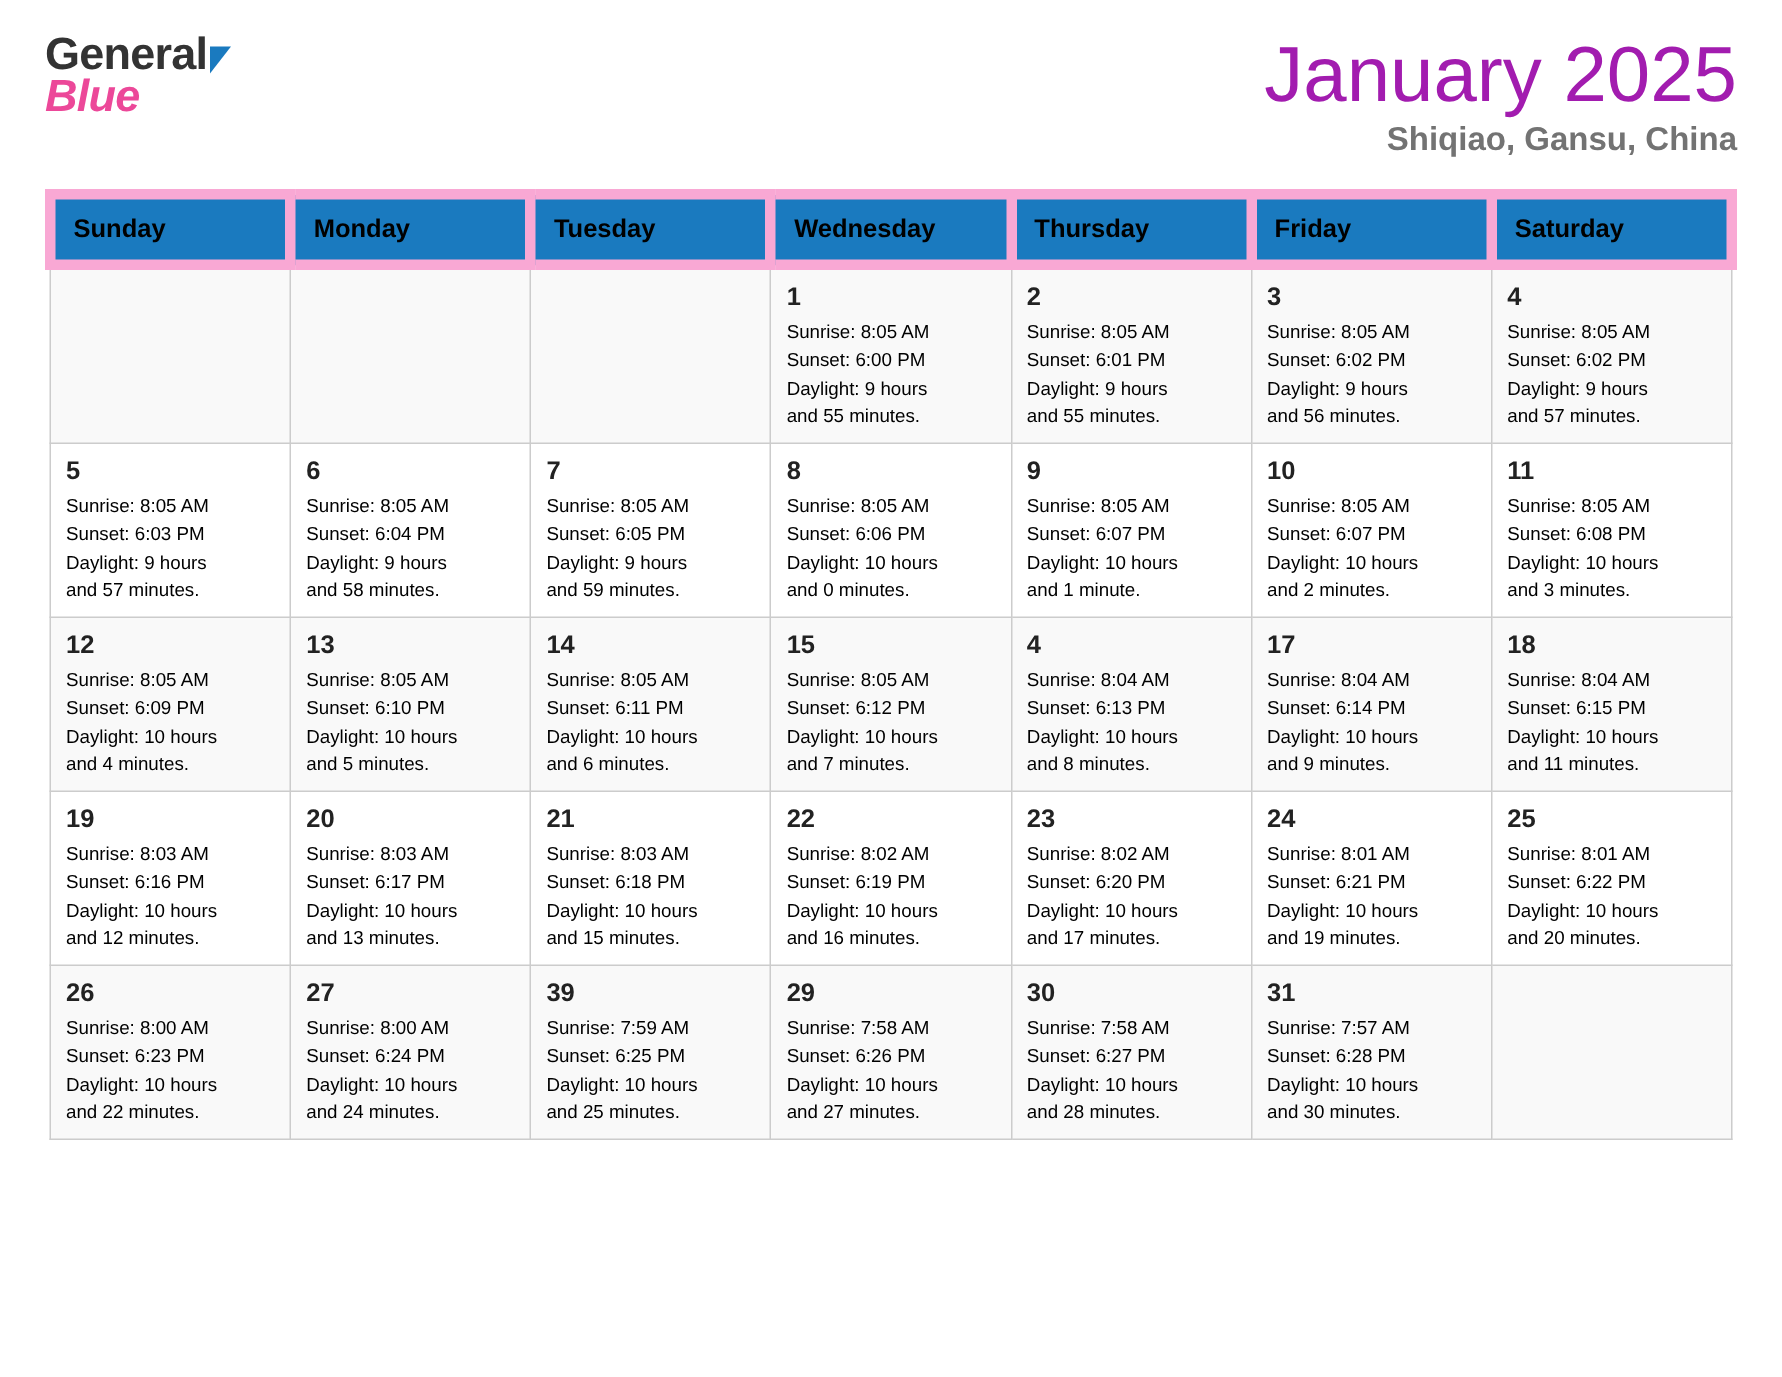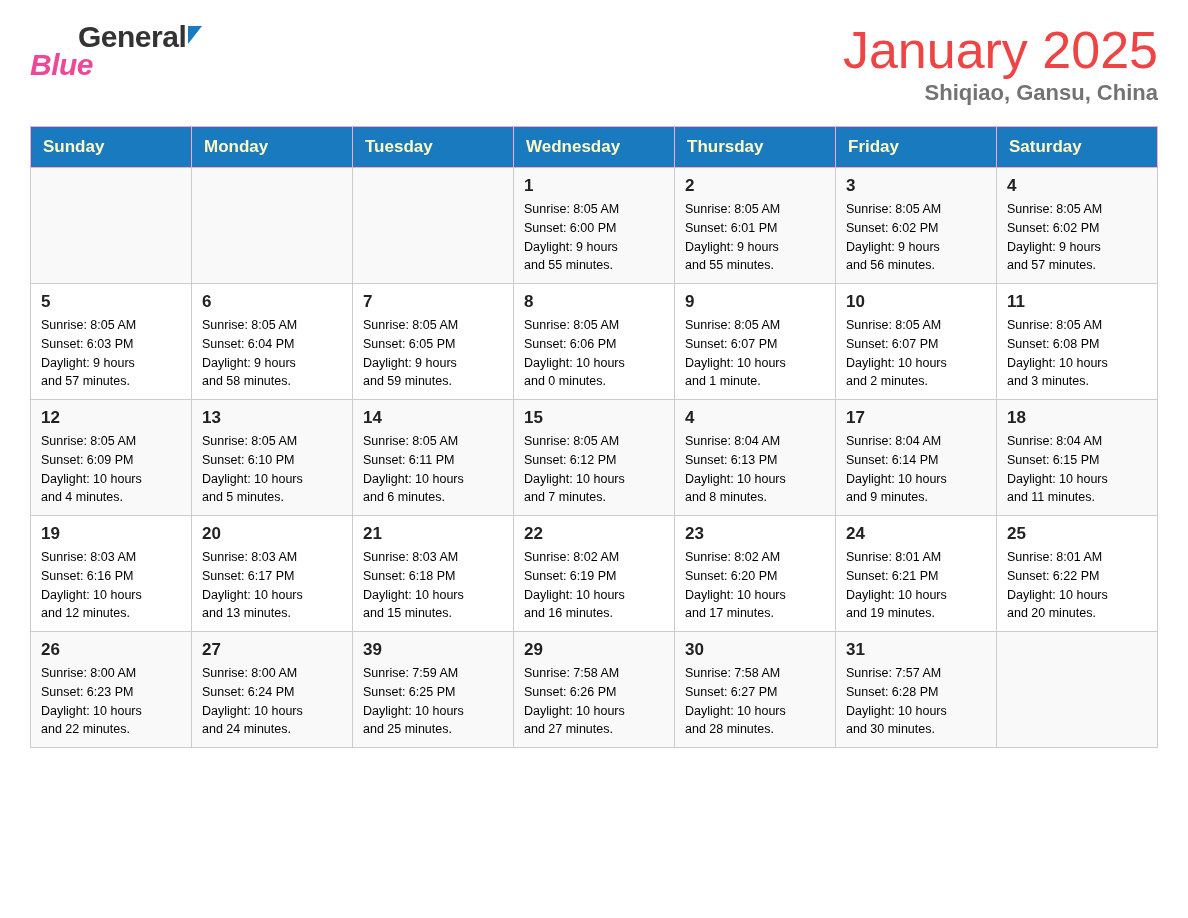--- a/index.html
+++ b/index.html
@@ -15,40 +15,40 @@
       justify-content: space-between;
       align-items: flex-start;
       margin-bottom: 20px;
     }
     .title-section {
       text-align: right;
     }
     .calendar-title {
       font-size: 52px;
       font-weight: normal;
-      color: #ef4444;
+      color: #a21caf;
     }
     .calendar-subtitle {
       font-size: 22px;
       color: #737373;
       font-weight: bold;
     }
     table {
       width: 100%;
       border-collapse: collapse;
       border: 1px solid #aaa;
     }
     thead tr th {
       background-color: #1a7abf;
-      color: #fef9c3;
+      color: #000000;
       font-size: 17px;
       font-weight: bold;
       padding: 10px 12px;
       text-align: left;
-      border: 1px solid #f9a8d4;
+      border: 7px solid #f9a8d4;
     }
     tbody tr td {
       vertical-align: top;
       border: 1px solid #ccc;
       padding: 8px 10px;
       width: 14.28%;
       min-height: 110px;
     }
     .day-number {
       font-size: 17px;
@@ -70,21 +70,21 @@
     tbody tr:nth-child(even) td {
       background-color: #fff;
     }
     .logo-wrapper {
       display: flex;
       flex-direction: column;
       align-items: flex-start;
     }
     .logo-line1 {
       display: flex;
-      margin-left: 48px;
+      align-items: center;
     }
     .logo-text-gen {
       font-size: 30px;
       font-weight: bold;
       color: #333;
       letter-spacing: -0.5px;
     }
     .logo-arrow {
       display: inline-block;
       width: 0;

